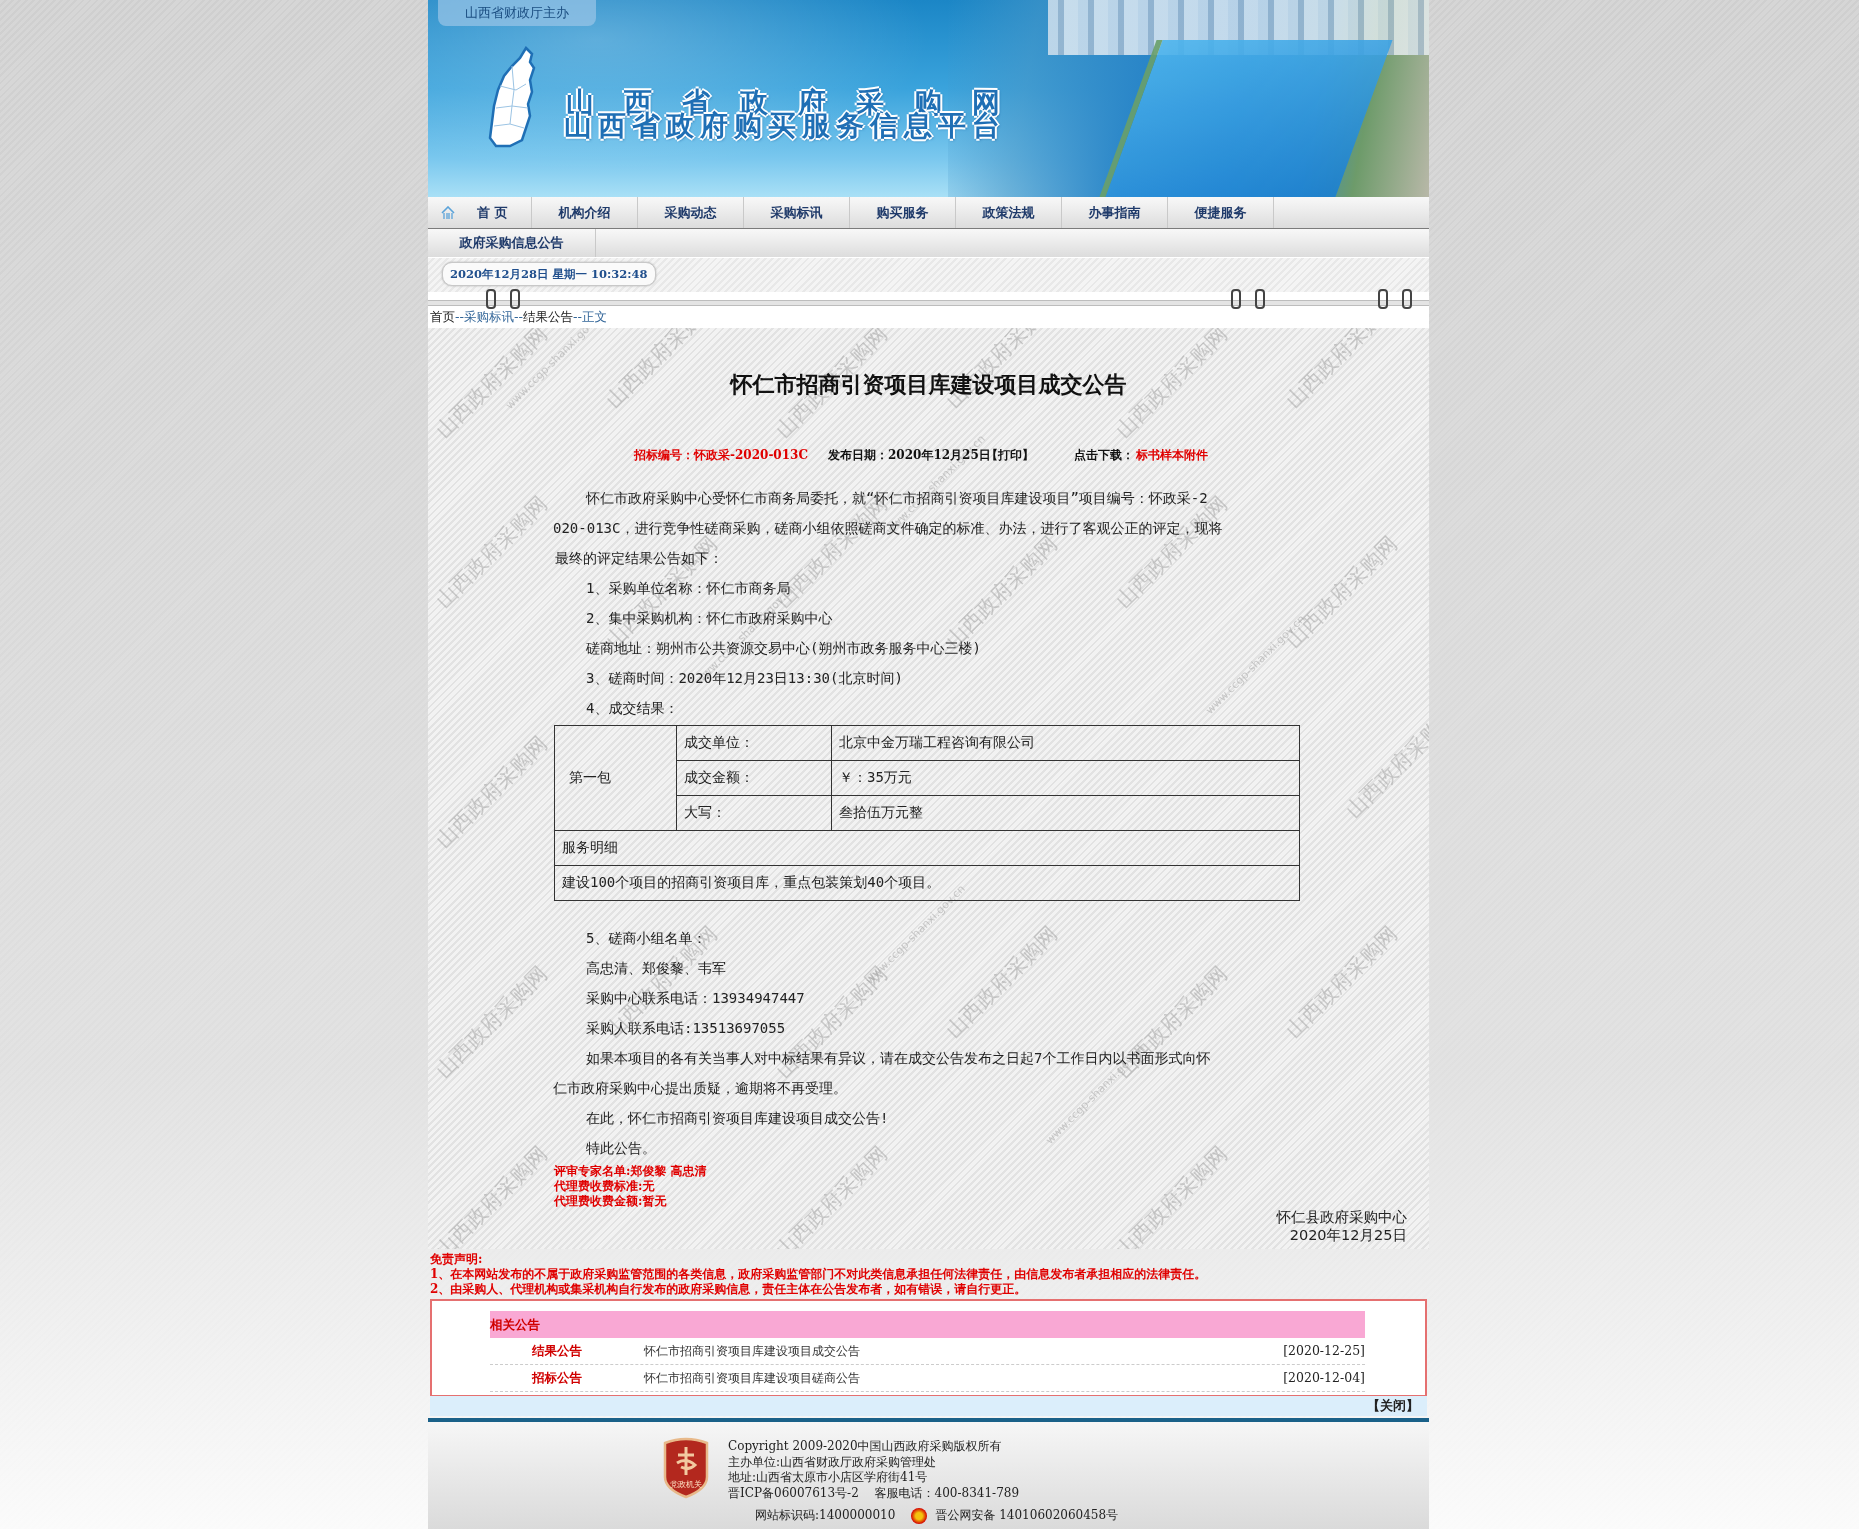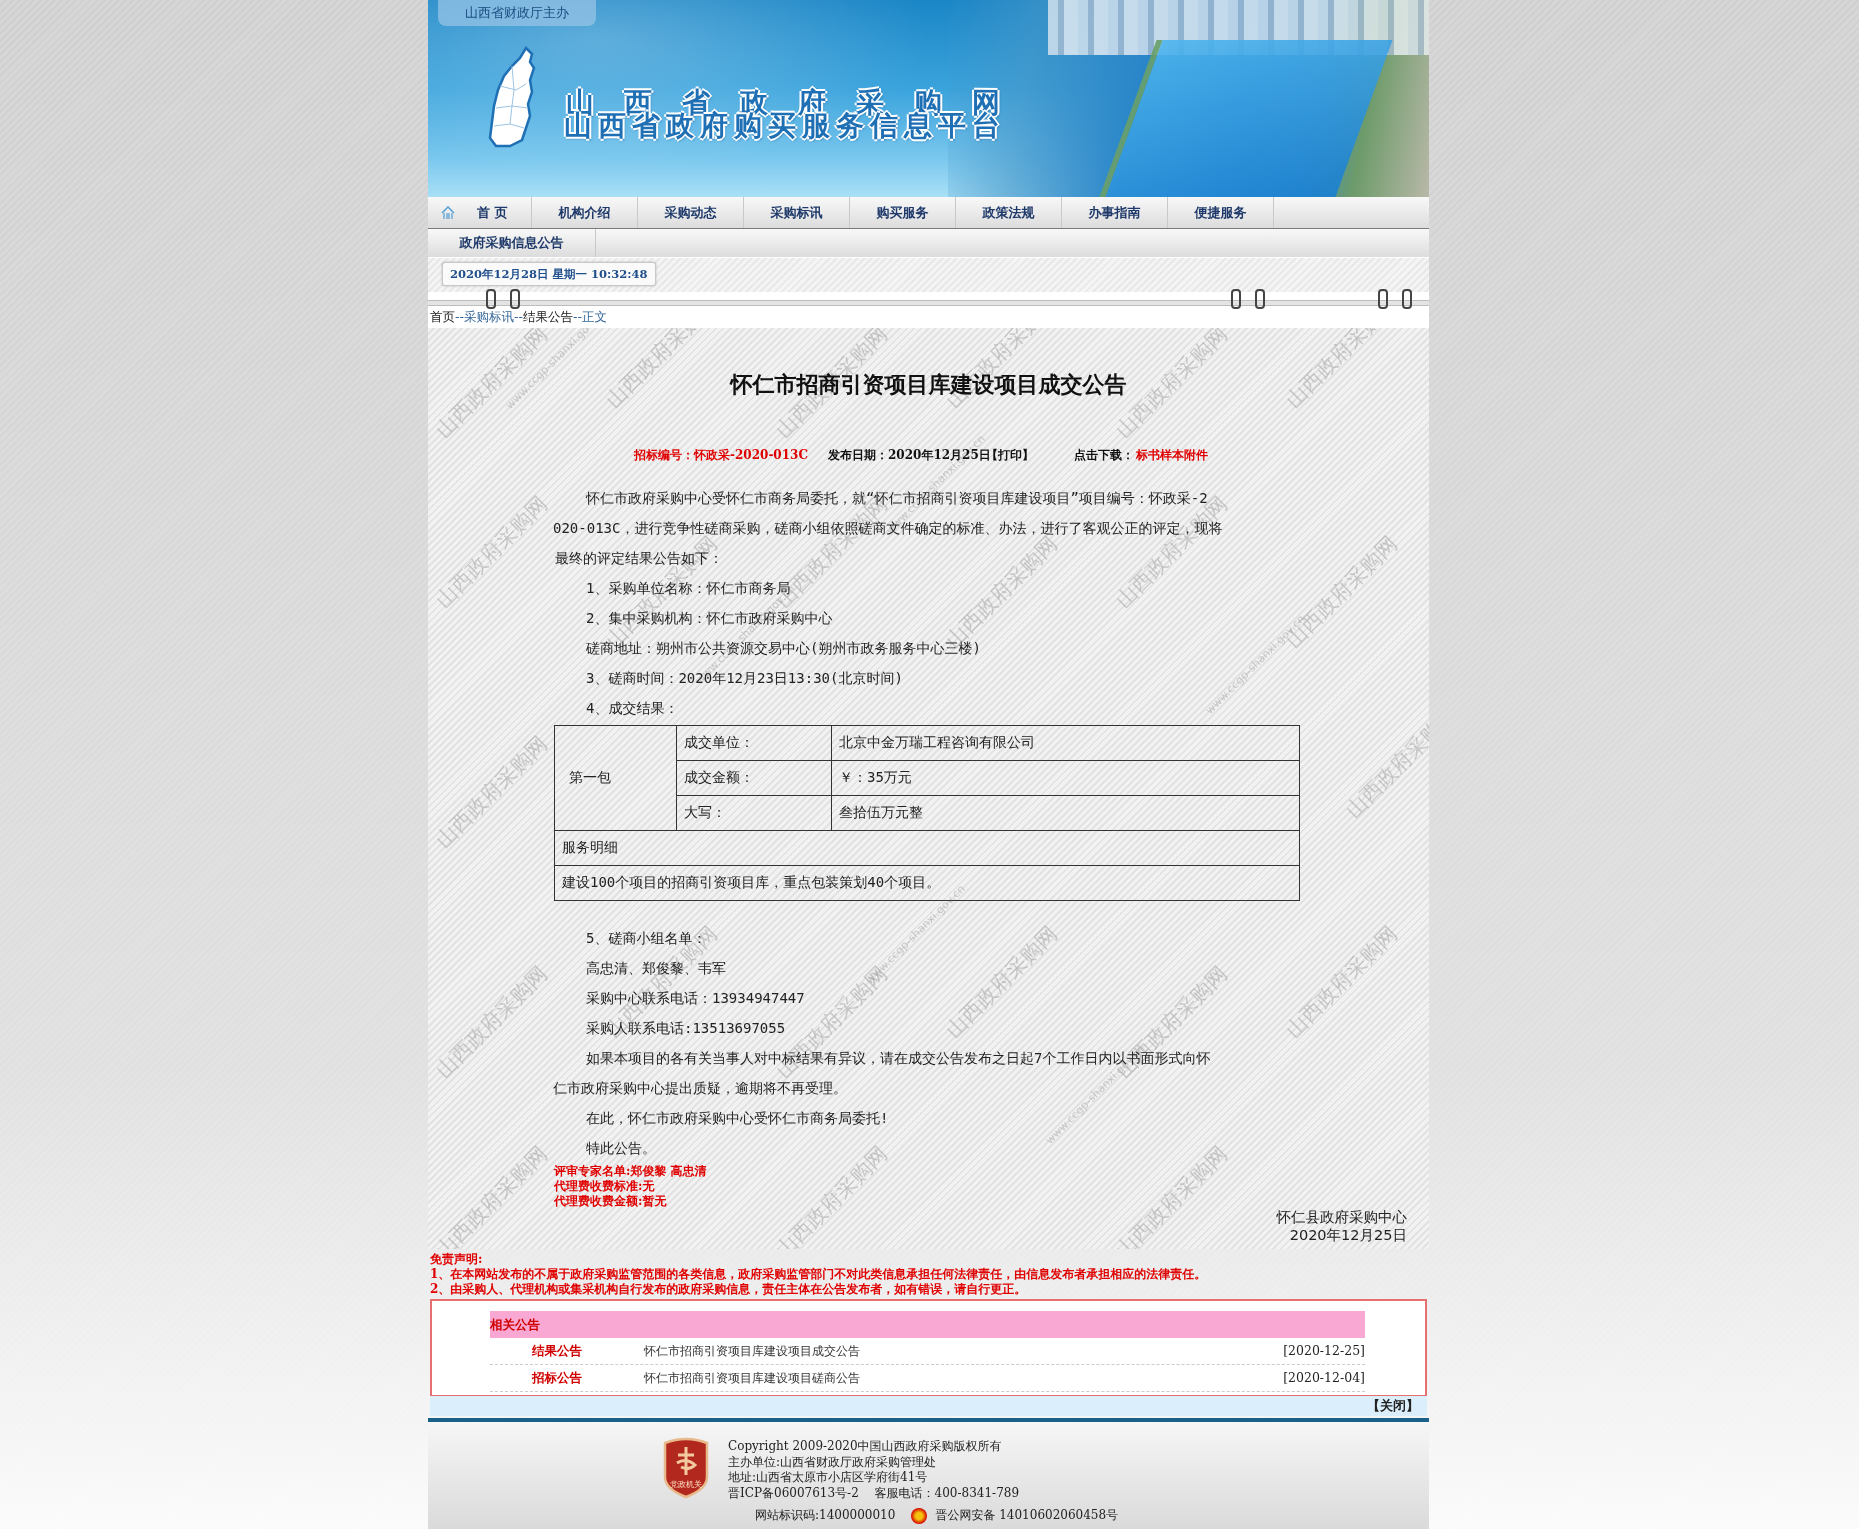--- a/index.html
+++ b/index.html
@@ -43,21 +43,21 @@
     display:flex; align-items:center; justify-content:center; }
   .nav1 .nav-item { width:105px; }
   .nav1 .nav-item.first { width:103px; justify-content:flex-start; }
   .home-ic { width:14px; height:14px; margin:0 22px 0 13px; position:relative; }
   .nav2 .nav-item { width:167px; }
 
   
   .datebar { position:absolute; left:0; top:258px; width:1001px; height:34px;
     background: repeating-linear-gradient(135deg, #f4f4f4 0 3px, #e8e8e8 3px 5px); }
   .datebox { position:absolute; left:14px; top:4px; height:22px; padding:0 7px; background:#fafafa;
-    border:1px solid #c8c8c8; border-radius:3px; box-shadow:0 0 2px #aaa;
+    border:1px solid #c8c8c8; border-radius:10px; box-shadow:0 0 2px #aaa;
     color:#1f4e8c; font-size:11.5px; font-weight:bold; line-height:22px; }
 
   .ringline { position:absolute; left:0; top:300px; width:1001px; height:4px; background:#e4e4e4; border-top:1px solid #bdbdbd; border-bottom:1px solid #bdbdbd; }
   .ring { position:absolute; top:289px; width:6px; height:16px; border:2px solid #444; border-radius:4px; border-top-width:2px; }
 
   .breadcrumb { position:absolute; left:2px; top:309px; font-size:12.5px; font-family:"DejaVu Sans", sans-serif; color:#222; }
   .breadcrumb .lnk { color:#336699; }
 
   
   .content { position:absolute; left:0; top:328px; width:1001px; height:921px;
@@ -232,21 +232,21 @@
       </tr>
     </tbody>
       </table>
 
     <div class="line" style="top:602px;left:158px">5、磋商小组名单：</div>
     <div class="line" style="top:632px;left:158px">高忠清、郑俊黎、韦军</div>
     <div class="line" style="top:662px;left:158px">采购中心联系电话：13934947447</div>
     <div class="line" style="top:692px;left:158px">采购人联系电话:13513697055</div>
     <div class="line" style="top:722px;left:158px">如果本项目的各有关当事人对中标结果有异议，请在成交公告发布之日起7个工作日内以书面形式向怀</div>
     <div class="line" style="top:752px;left:125px">仁市政府采购中心提出质疑，逾期将不再受理。</div>
-    <div class="line" style="top:782px;left:158px">在此，怀仁市政府采购中心受怀仁市商务局委托!</div>
+    <div class="line" style="top:782px;left:158px">在此，怀仁市招商引资项目库建设项目成交公告!</div>
     <div class="line" style="top:812px;left:158px">特此公告。</div>
 
     <div class="redsmall" style="top:836px">评审专家名单:郑俊黎 高忠清</div>
     <div class="redsmall" style="top:851px">代理费收费标准:无</div>
     <div class="redsmall" style="top:866px">代理费收费金额:暂无</div>
 
     <div class="sig" style="top:880px">怀仁县政府采购中心</div>
     <div class="sig" style="top:898px">2020年12月25日</div>
   </div>
 

